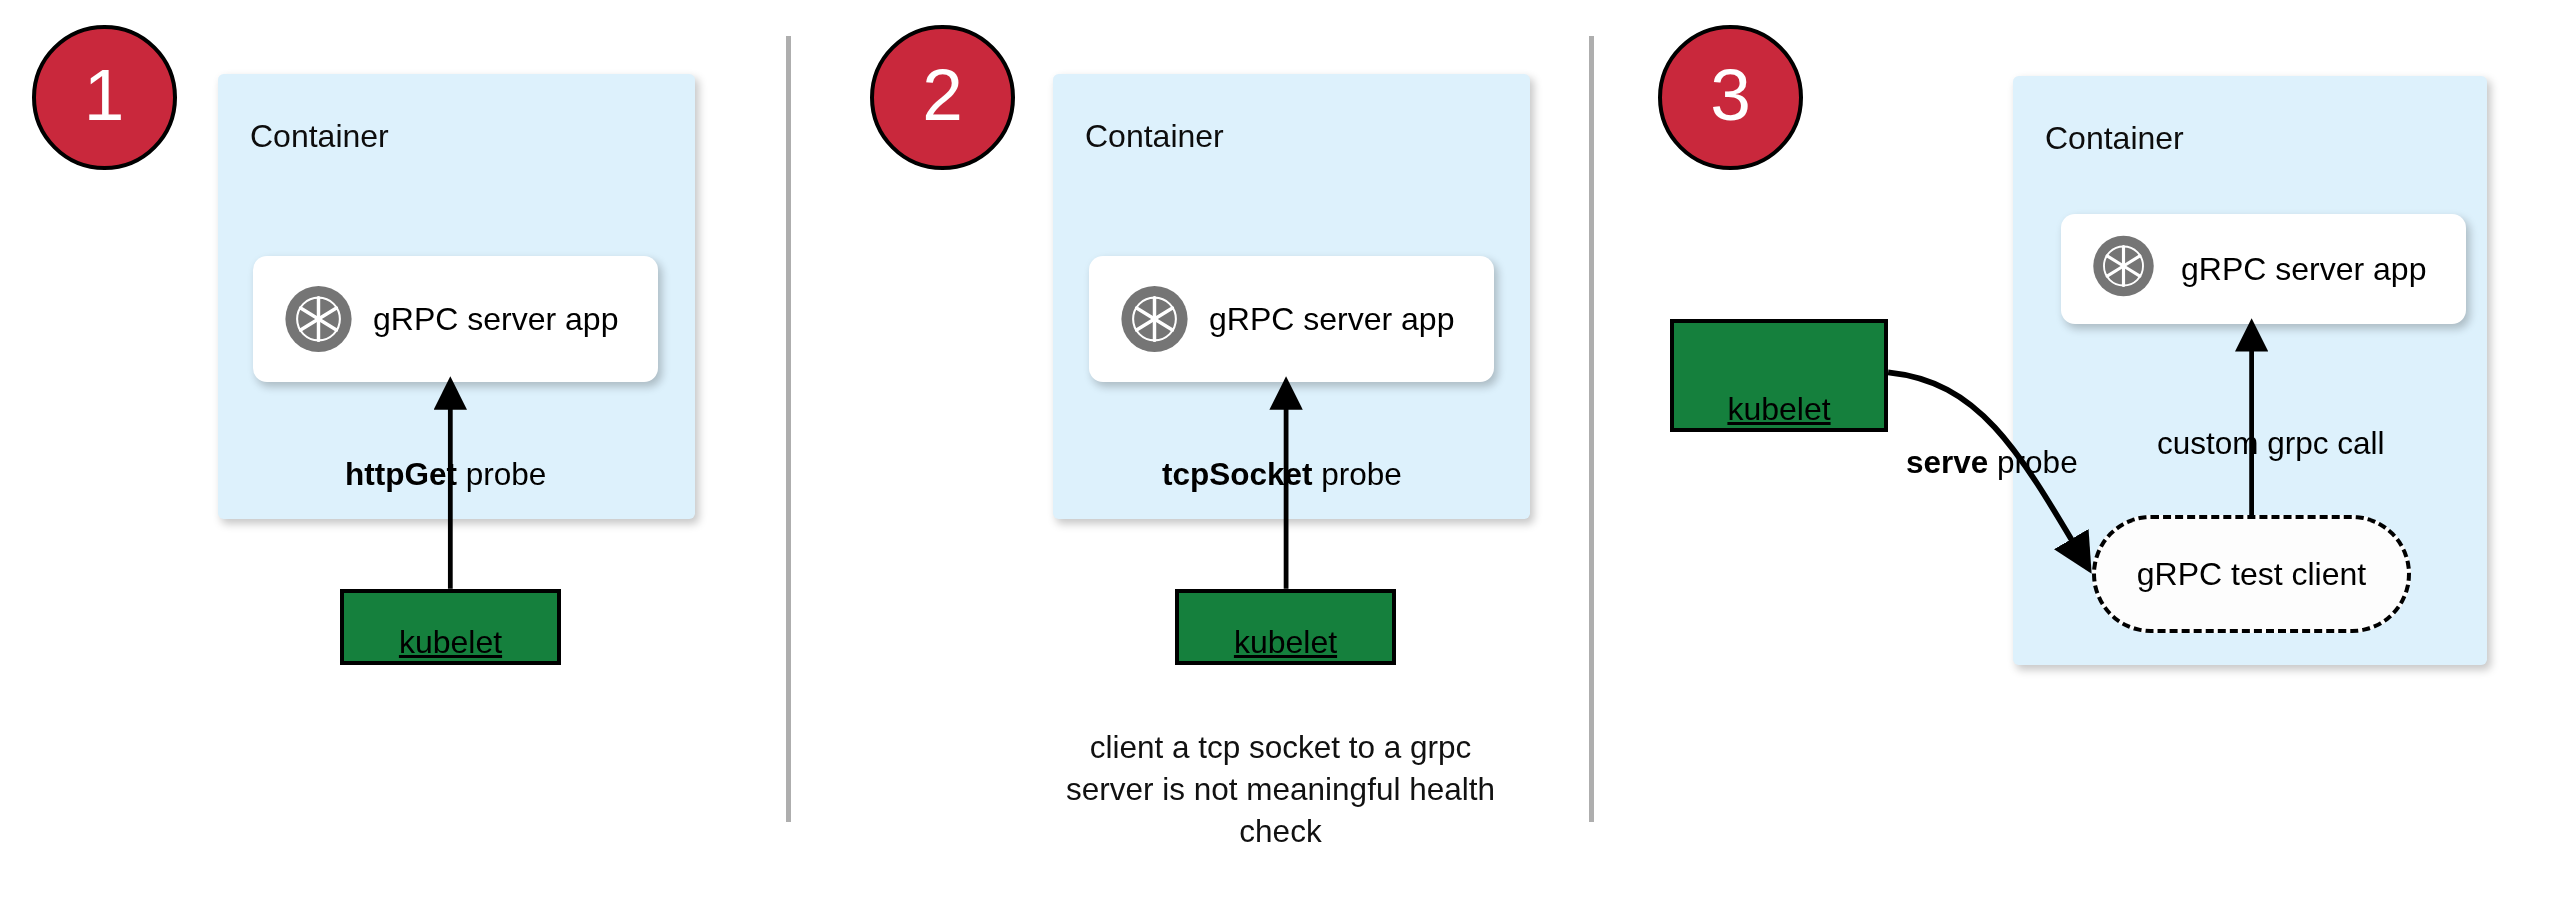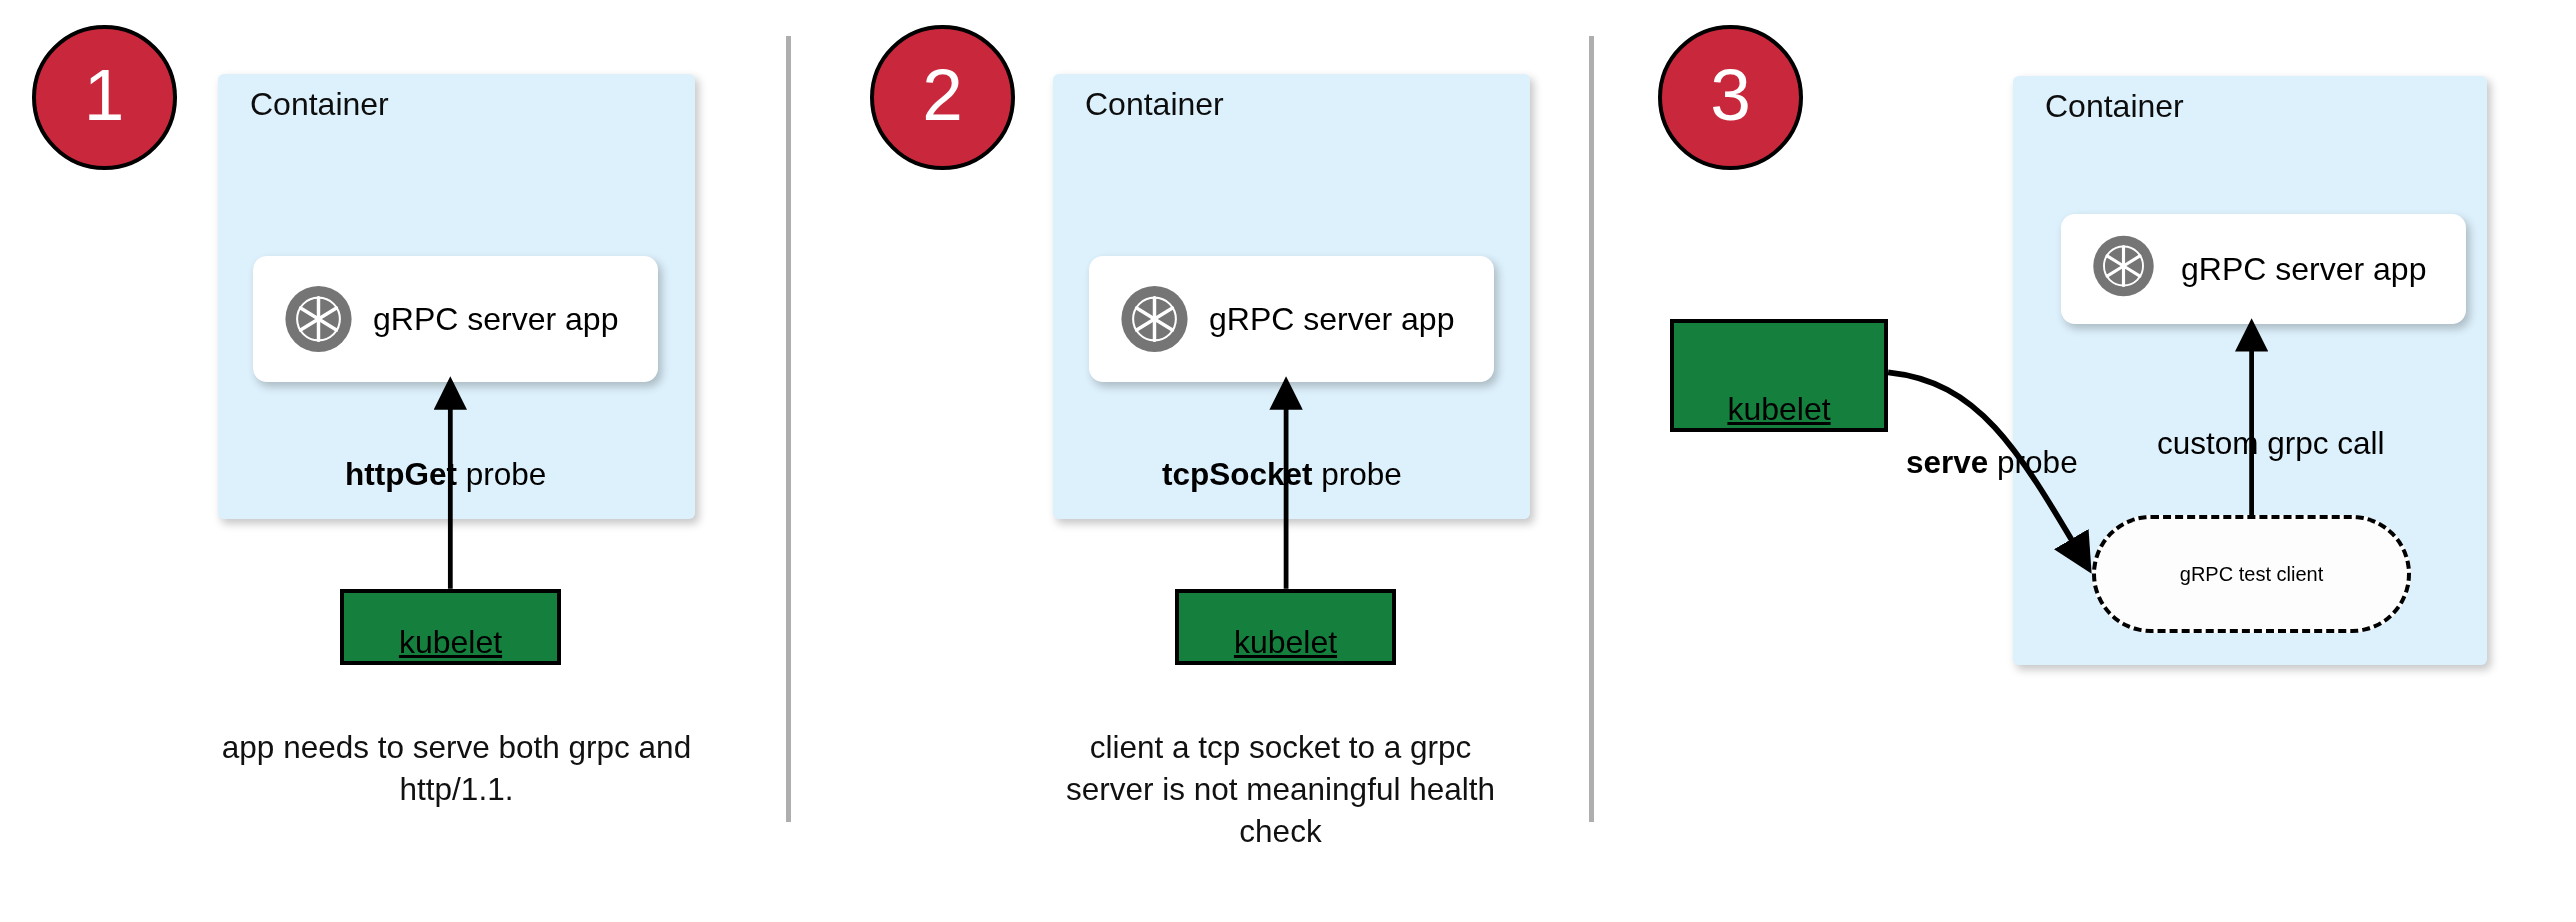--- a/index.html
+++ b/index.html
@@ -52,21 +52,21 @@
   
   .container-box {
     position: absolute;
     background: #ddf1fc;
     border-radius: 5.7px;
     box-shadow: 3.8px 4.8px 8.6px rgba(0,0,0,0.22);
   }
   .container-label {
     position: absolute;
     left: 32px;
-    top: 12px;
+    top: 44px;
     font-size: 32px;
     color: #0d0d0d;
     white-space: nowrap;
   }
 
   
   .app-card {
     position: absolute;
     background: #ffffff;
     border-radius: 14px;
@@ -108,21 +108,21 @@
   
   .dashed-box {
     position: absolute;
     background: #fdfdfd;
     border: 4.8px dashed #000000;
     border-radius: 59px;
     box-sizing: border-box;
     display: flex;
     align-items: center;
     justify-content: center;
-    font-size: 20px;
+    font-size: 32px;
     white-space: nowrap;
   }
 
   
   .svg-layer {
     position: absolute;
     left: 0; top: 0;
     width: 2576px;
     height: 923px;
     pointer-events: none;
@@ -190,21 +190,20 @@
   </div>
 
   <div class="edge-label" style="left:345px;top:456px;">
     <b>httpGet</b><span> probe</span>
   </div>
 
   <div class="kubelet-box" style="left:340px;top:589px;width:221px;height:76px;">
     <span>kubelet</span>
   </div>
 
-  <div class="caption" style="left:218px;top:727px;width:477px;">app needs to serve both grpc and http/1.1.</div>
 
   <div class="step-badge" style="left:870px;top:25px;">
     <span>2</span>
   </div>
 
   <div class="container-box" style="left:1053px;top:74px;width:477px;height:445px;">
     <div class="container-label">Container</div>
   </div>
 
   <div class="app-card" style="left:1089px;top:256px;width:405px;height:126px;">

